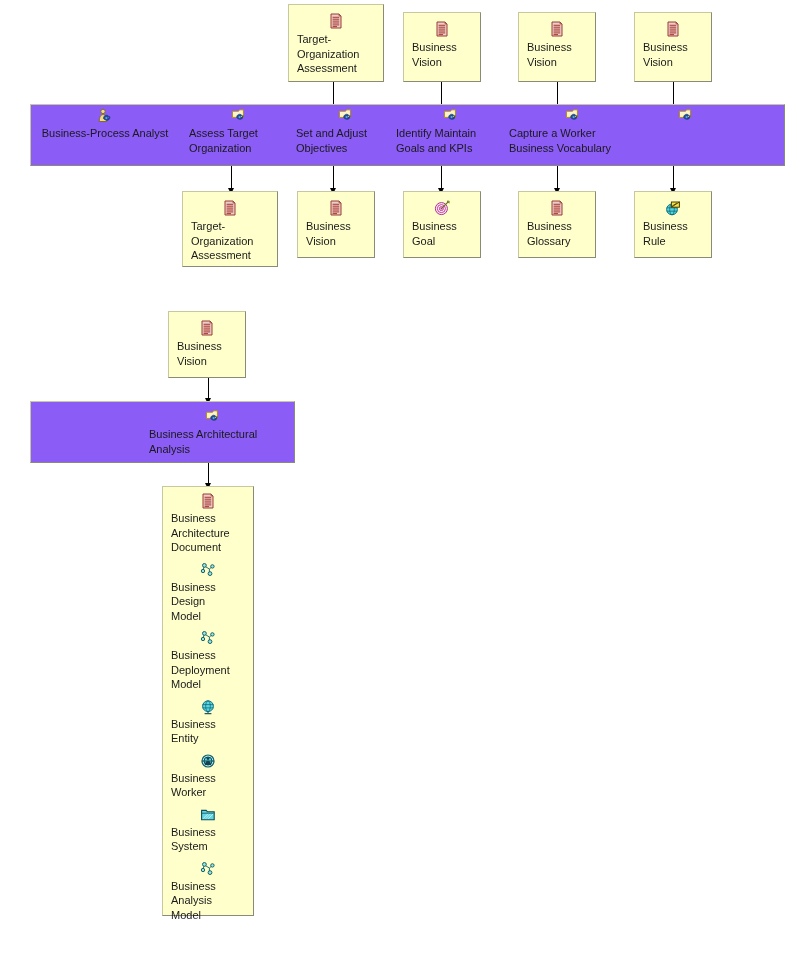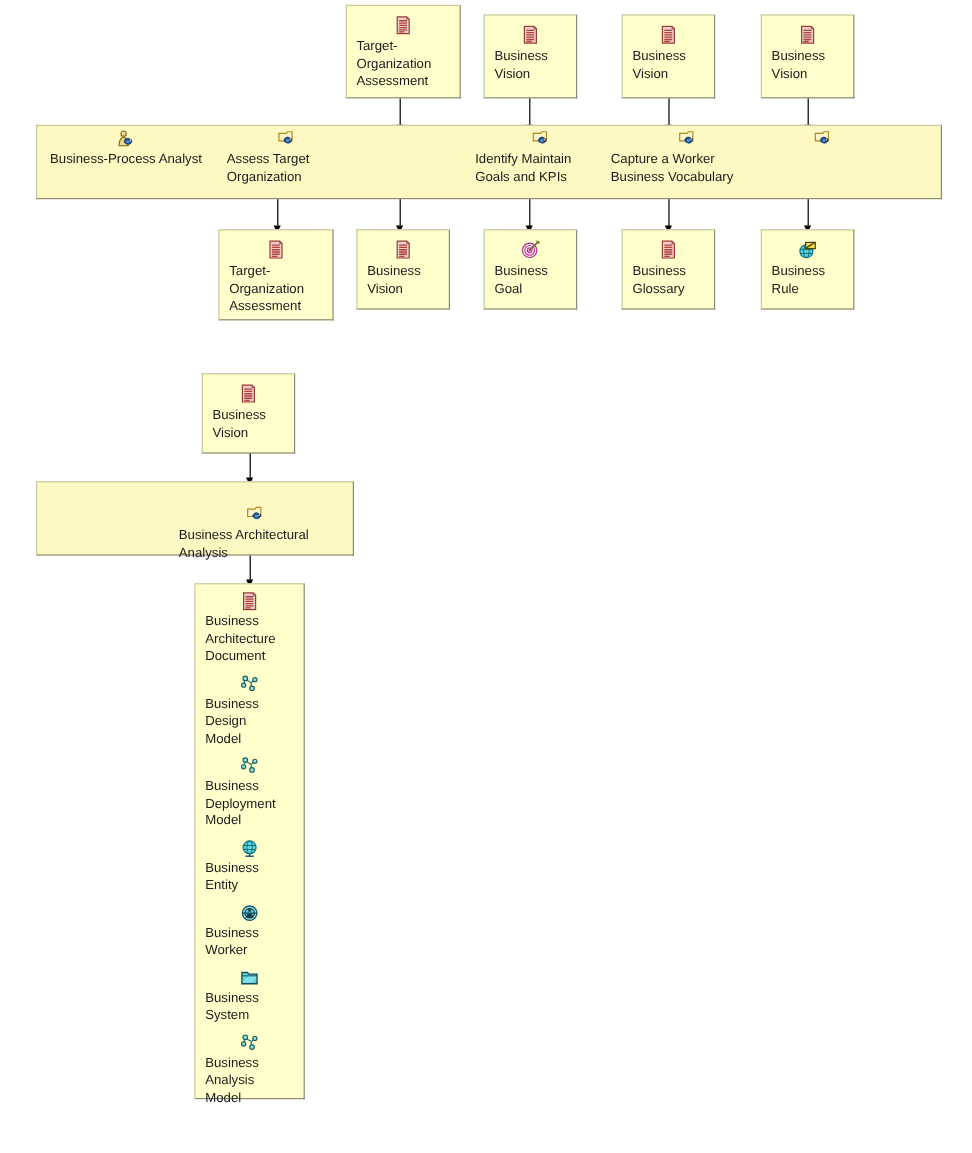--- a/index.html
+++ b/index.html
@@ -25,21 +25,21 @@
     box-sizing: border-box;
     border: 1px solid #c8c8a0;
     border-right-color: #8a8a78;
     border-bottom-color: #8a8a78;
     padding: 0;
   }
   .artifact {
     background: #ffffcc;
   }
   .band {
-    background: #fef9c3;
+    background: #8b5cf6;
   }
   .node-label {
     font-size: 11px;
     line-height: 14.5px;
     color: #1a1a1a;
     text-align: left;
     white-space: pre-line;
   }
   .artifact .node-label {
     padding: 0 8px;
@@ -271,20 +271,29 @@
     <div class="band-cell" style="left:158px; top:0px; width:100px;">
       <div class="icon-wrap">
         <svg class="icon" viewBox="0 0 16 16">
             <use href="#sym-activity-icon"></use>
           </svg>
       </div>
       <div class="node-label">Assess Target
 Organization</div>
     </div>
 
+    <div class="band-cell" style="left:265px; top:0px; width:100px;">
+      <div class="icon-wrap">
+        <svg class="icon" viewBox="0 0 16 16">
+            <use href="#sym-activity-icon"></use>
+          </svg>
+      </div>
+      <div class="node-label">Set and Adjust
+Objectives</div>
+    </div>
 
     <div class="band-cell" style="left:365px; top:0px; width:110px;">
       <div class="icon-wrap">
         <svg class="icon" viewBox="0 0 16 16">
             <use href="#sym-activity-icon"></use>
           </svg>
       </div>
       <div class="node-label">Identify Maintain
 Goals and KPIs</div>
     </div>
@@ -383,21 +392,21 @@
     <div class="node-label">Business
 Vision</div>
   </div>
 
   <div class="conn conn-v" style="left:208px; top:378px; height:22px;"></div>
   <div class="arrow-head" style="left:205px; top:398px;"></div>
 
   <div class="node band" style="left:30px; top:401px; width:265px; height:62px;">
 
 
-    <div class="band-cell" style="left:118px; top:16px; width:140px;">
+    <div class="band-cell" style="left:118px; top:4px; width:140px;">
       <div class="icon-wrap" style="text-align:left; padding-left:56px;">
         <svg class="icon" viewBox="0 0 16 16" style="margin:0;">
             <use href="#sym-activity-icon"></use>
           </svg>
       </div>
       <div class="node-label">Business Architectural
 Analysis</div>
     </div>
   </div>
 

